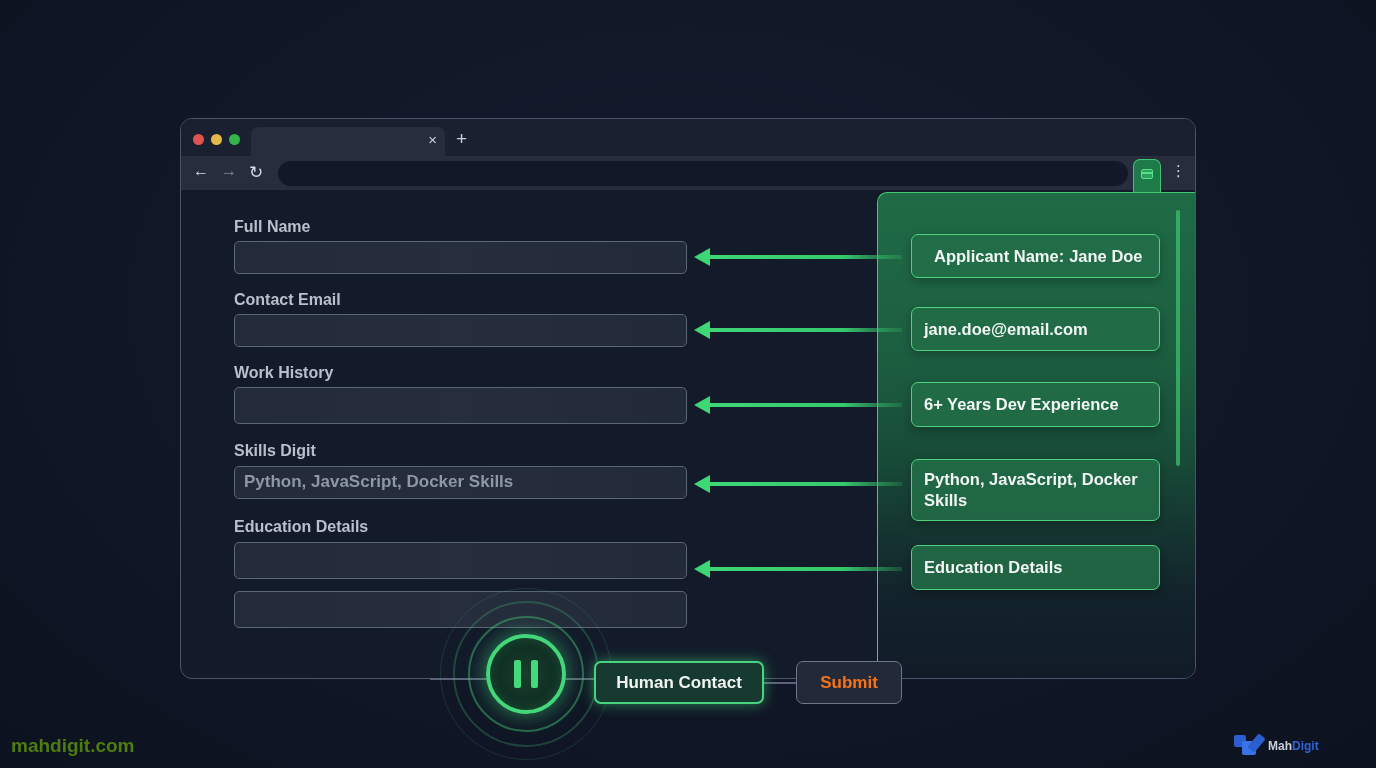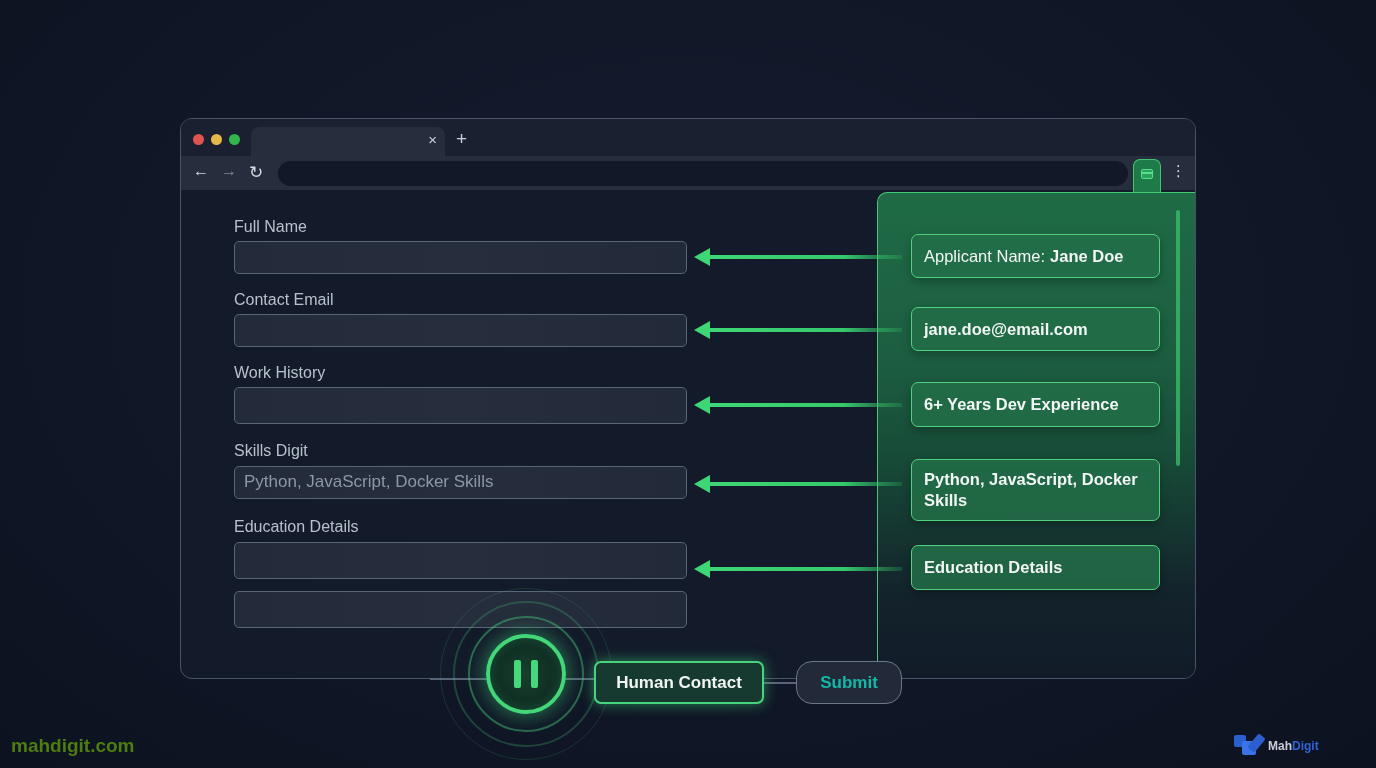--- a/index.html
+++ b/index.html
@@ -47,21 +47,21 @@
     border: 1.5px solid #41c66f; border-bottom: none; border-radius: 7px 7px 0 0;
     background: #1f7a4a;
   }
   .ext-icon {
     position: absolute; left: 7px; top: 9px; width: 12px; height: 10px;
     border: 1.5px solid #59e08a; border-radius: 2px; background: #2aa25c;
   }
   .ext-icon::before { content: ""; position: absolute; left: 0; top: 2px; width: 100%; height: 1.5px; background: #59e08a; }
   .kebab { position: absolute; left: 990px; top: 6px; font-size: 15px; color: #d5dae3; cursor: pointer; }
 
-  .form { position: absolute; left: 0; top: 0; }
+  .form { position: absolute; left: 0; top: 0; font-weight: bold; }
   .field-label { position: absolute; left: 54px; font-size: 16px; color: #b8c0cc; }
   .field-input {
     position: absolute; left: 54px; width: 453px; height: 33px;
     background: linear-gradient(90deg, #232a3a 0%, #262d3c 50%, #222938 100%);
     border: 1.5px solid #5b6578; border-radius: 5px;
     color: #8e97a6; font-size: 17px; padding: 0 9px; line-height: 30px;
     font-family: "Liberation Sans", sans-serif;
   }
 
   .panel {
@@ -75,21 +75,21 @@
     background: #3cc26c; border-radius: 2px; opacity: 0.75;
   }
   .chip {
     position: absolute; left: 731px; width: 249px;
     border: 1.5px solid #4fd17f; border-radius: 7px;
     background: rgba(34, 110, 72, 0.85);
     box-shadow: 0 4px 10px rgba(0,0,0,0.25);
     color: #f2f6f4; font-size: 16.5px; font-weight: bold;
     padding: 0 12px; display: flex; align-items: center;
   }
-  .chip .light { font-weight: normal; margin-right: 5px; }
+  .chip .light { font-weight: bold; margin-right: 5px; margin-left: 10px; }
 
   .arrow { position: absolute; left: 516px; height: 12px; width: 200px; }
   .arrow-line {
     position: absolute; left: 12px; top: 4px; height: 4px; width: 196px;
     background: linear-gradient(90deg, #3ed776 0%, #35c96c 70%, rgba(53,201,108,0.2) 100%);
   }
   .arrow-head {
     position: absolute; left: 0; top: -3px; width: 0; height: 0;
     border-top: 9px solid transparent; border-bottom: 9px solid transparent;
     border-right: 16px solid #3ed776;
@@ -113,22 +113,22 @@
   .human-approval {
     position: absolute; left: 594px; top: 661px; width: 170px; height: 43px;
     border: 2px solid #48d37c; border-radius: 7px;
     background: #173a30; color: #f1f5f3; font-size: 17px; font-weight: bold;
     display: flex; align-items: center; justify-content: center;
     box-shadow: 0 0 14px rgba(60,220,120,0.55);
     cursor: pointer;
   }
   .submit-btn {
     position: absolute; left: 796px; top: 661px; width: 106px; height: 43px;
-    border: 1.5px solid #6d7789; border-radius: 16px;
-    background: #222a3a; color: #14b8a6; font-size: 17px; font-weight: bold;
+    border: 1.5px solid #6d7789; border-radius: 7px;
+    background: #222a3a; color: #f97316; font-size: 17px; font-weight: bold;
     display: flex; align-items: center; justify-content: center; cursor: pointer;
   }
 
   .footer-left { position: absolute; left: 11px; top: 735px; font-size: 19px; font-weight: bold; color: #4d7c0f; }
   .footer-right { position: absolute; left: 1234px; top: 733px; display: flex; align-items: center; }
   .logo-mark { width: 30px; height: 26px; position: relative; margin-right: 4px; }
   .logo-mark .sq { position: absolute; background: #2b5fd0; border-radius: 2px; }
   .logo-text { font-size: 12px; font-weight: bold; }
   .logo-text .a { color: #c9ced8; } .logo-text .b { color: #2f63d6; }
 </style>

